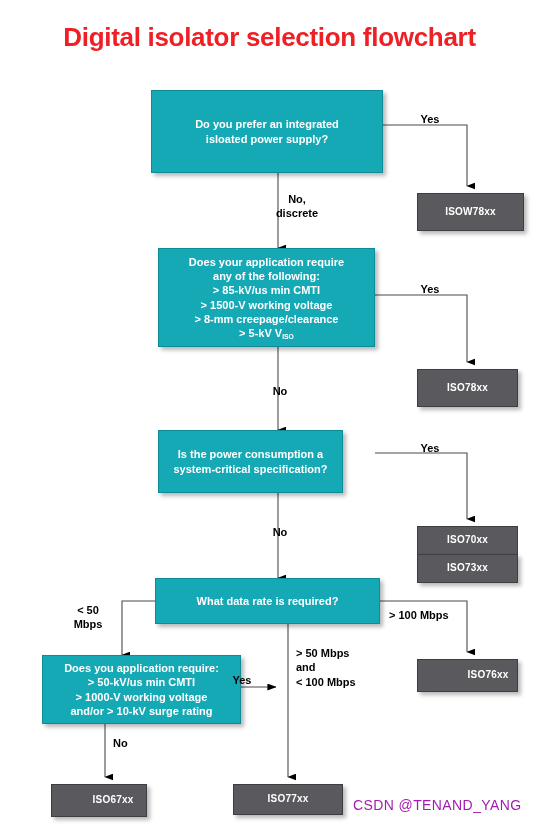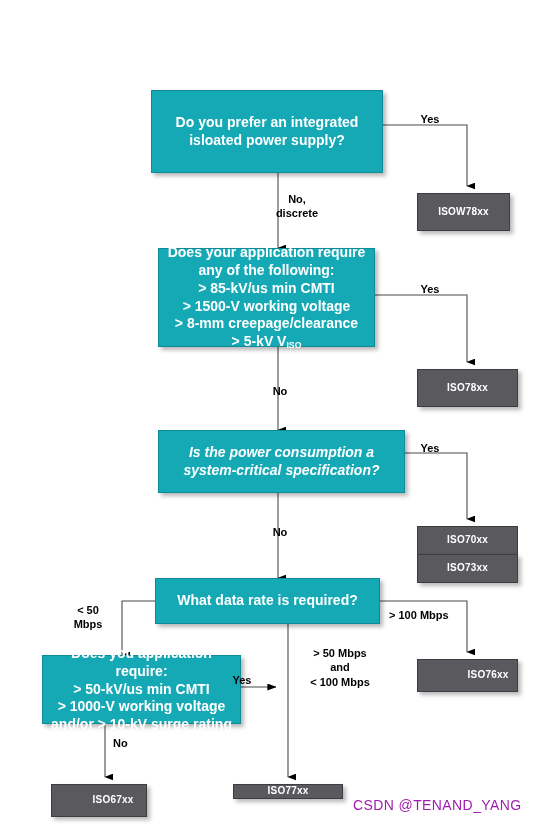--- a/index.html
+++ b/index.html
@@ -41,21 +41,21 @@
     justify-content: center;
     text-align: center;
     color: #ffffff;
     font-weight: bold;
     line-height: 1.28;
     box-shadow: 3px 3px 4px rgba(0,0,0,0.28);
   }
   .decision {
     background: #15a9b6;
     border: 1px solid #0e8b96;
-    font-size: 14px;
+    font-size: 11px;
   }
   .decision .inner { padding: 0 6px; }
   .result {
     background: #5a5a5e;
     border: 1px solid #3e3e42;
     font-size: 10px;
     letter-spacing: 0.2px;
   }
   .result.stack-top { box-shadow: none; }
   .result.stack-bot { box-shadow: 3px 3px 4px rgba(0,0,0,0.28); }
@@ -76,20 +76,21 @@
     white-space: nowrap;
   }
   sub { font-size: 0.62em; vertical-align: baseline; position: relative; top: 2px; }
   svg.links { position: absolute; left: 0; top: 0; width: 539px; height: 825px; pointer-events: none; }
 </style>
 </head>
 <body>
 
 <div id="canvas">
 
+  <div class="title">Digital isolator selection flowchart</div>
 
   <svg class="links" viewBox="0 0 539 825">
     <defs>
       <marker id="arrow" markerWidth="7" markerHeight="9" refX="3.5" refY="8.4" orient="auto" markerUnits="userSpaceOnUse">
         <path d="M0,0 L7,0 L3.5,9 Z" fill="#000000"></path>
       </marker>
       <marker id="arrowR" markerWidth="9" markerHeight="7" refX="8.6" refY="3.5" orient="auto" markerUnits="userSpaceOnUse">
         <path d="M0,0 L9,3.5 L0,7 Z" fill="#000000"></path>
       </marker>
     </defs>
@@ -130,21 +131,21 @@
     <div class="inner">
       <span>Does your application require</span><br>
       <span>any of the following:</span><br>
       <span>&gt; 85-kV/us min CMTI</span><br>
       <span>&gt; 1500-V working voltage</span><br>
       <span>&gt; 8-mm creepage/clearance</span><br>
       <span><span>&gt; 5-kV V</span><sub>ISO</sub></span>
     </div>
   </div>
 
-  <div class="node decision" style="left:158px; top:430px; width:247px; height:63px;font-style:italic;">
+  <div class="node decision" style="left:158px; top:430px; width:185px; height:63px;">
     <div class="inner">
       <span>Is the power consumption a</span><br>
       <span>system-critical specification?</span>
     </div>
   </div>
 
   <div class="node decision" style="left:155px; top:578px; width:225px; height:46px;">
     <div class="inner">
       <span>What data rate is required?</span>
     </div>
@@ -152,21 +153,21 @@
 
   <div class="node decision" style="left:13px; top:655px; width:199px; height:69px;margin-left:29px;">
     <div class="inner">
       <span>Does you application require:</span><br>
       <span>&gt; 50-kV/us min CMTI</span><br>
       <span>&gt; 1000-V working voltage</span><br>
       <span>and/or &gt; 10-kV surge rating</span>
     </div>
   </div>
 
-  <div class="node result" style="left:417px; top:193px; width:93px; height:38px;align-items:center;">
+  <div class="node result" style="left:417px; top:193px; width:107px; height:38px;align-items:center;">
     <span>ISOW78xx</span>
   </div>
 
   <div class="node result" style="left:417px; top:369px; width:101px; height:38px;text-align:right;">
     <span>ISO78xx</span>
   </div>
 
   <div class="node result stack-top" style="left:417px; top:526px; width:101px; height:29px;">
     <span>ISO70xx</span>
   </div>
@@ -176,41 +177,41 @@
   </div>
 
   <div class="node result" style="left:417px; top:659px; width:101px; height:33px;padding-left:41px;">
     <span>ISO76xx</span>
   </div>
 
   <div class="node result" style="left:51px; top:784px; width:96px; height:33px;padding-left:28px;">
     <span>ISO67xx</span>
   </div>
 
-  <div class="node result" style="left:233px; top:784px; width:110px; height:15px;">
+  <div class="node result" style="left:233px; top:784px; width:110px; height:31px;">
     <span>ISO77xx</span>
   </div>
 
   <div class="edge-label" style="left:410px; top:112px; width:40px;">Yes</div>
 
   <div class="edge-label" style="left:262px; top:192px; width:70px;">No,
 discrete</div>
 
   <div class="edge-label" style="left:410px; top:282px; width:40px;">Yes</div>
 
   <div class="edge-label" style="left:265px; top:384px; width:30px;">No</div>
 
   <div class="edge-label" style="left:410px; top:441px; width:40px;">Yes</div>
 
   <div class="edge-label" style="left:265px; top:525px; width:30px;">No</div>
 
   <div class="edge-label" style="left:62px; top:603px; width:52px;">&lt; 50
 Mbps</div>
 
-  <div class="edge-label" style="left:296px; top:646px; width:88px; text-align:center;">&gt; 50 Mbps
+  <div class="edge-label" style="left:296px; top:646px; width:88px; text-align:left;">&gt; 50 Mbps
 and
 &lt; 100 Mbps</div>
 
   <div class="edge-label" style="left:389px; top:608px; width:75px; text-align:left;">&gt; 100 Mbps</div>
 
   <div class="edge-label" style="left:222px; top:673px; width:40px;">Yes</div>
 
   <div class="edge-label" style="left:113px; top:736px; width:30px; text-align:left;">No</div>
 
   <div class="watermark" style="left:353px; top:797px;">CSDN @TENAND_YANG</div>

